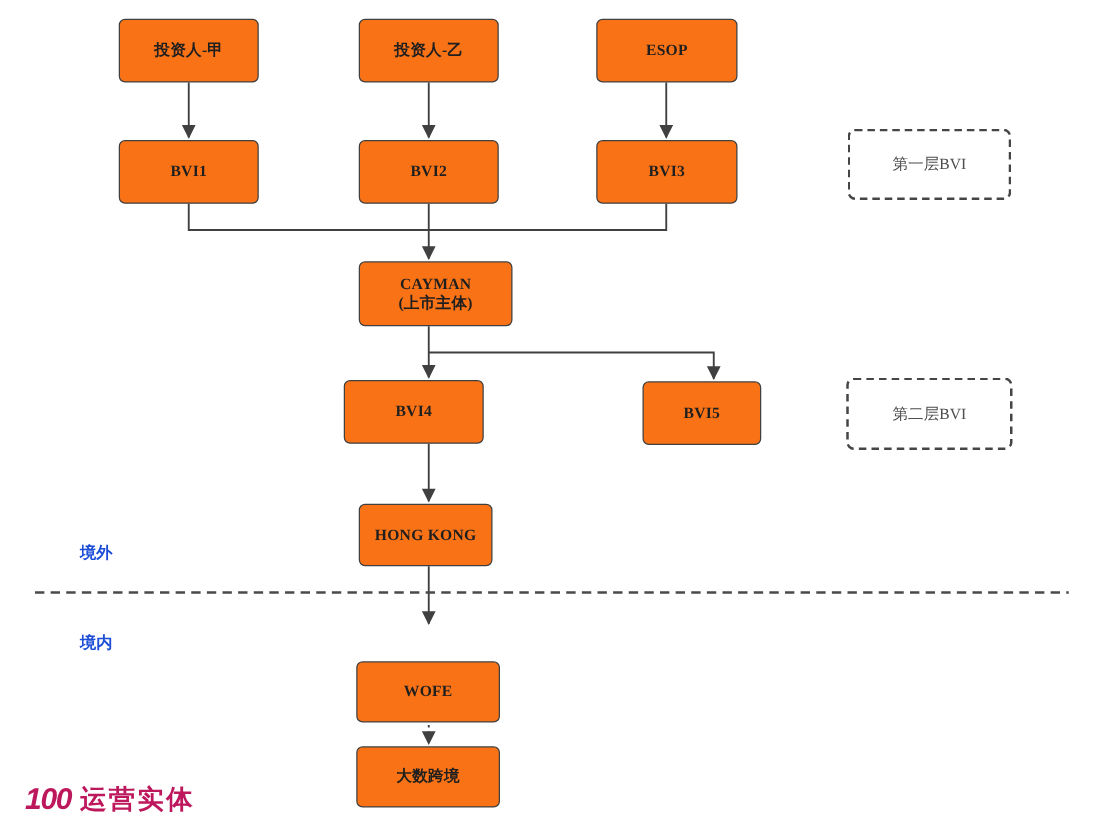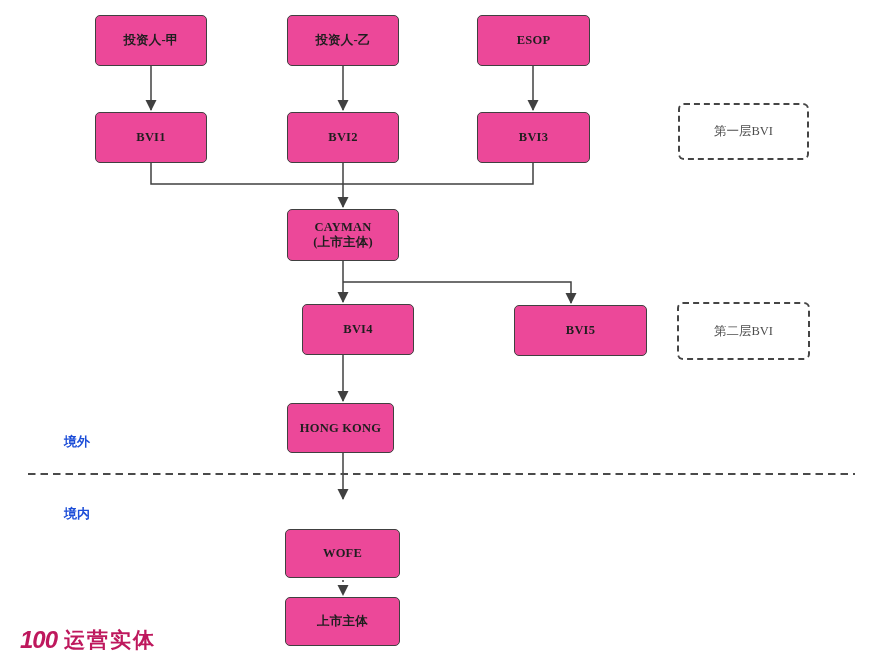--- a/index.html
+++ b/index.html
@@ -12,21 +12,21 @@
     font-family: "Liberation Serif", serif;
   }
   svg.connectors {
     position: absolute;
     left: 0; top: 0;
     width: 885px; height: 665px;
   }
   .node {
     position: absolute;
     box-sizing: border-box;
-    background: #ec4899;
+    background: #f97316;
     border: 1.5px solid #404040;
     border-radius: 5px;
     display: flex;
     flex-direction: column;
     align-items: center;
     justify-content: center;
     text-align: center;
     font-weight: bold;
     font-size: 12.5px;
     line-height: 15px;
@@ -78,23 +78,23 @@
     letter-spacing: 2px;
   }
 
   
   #n-investor-a { left: 95px;  top: 15px;  width: 112px; height: 51px; }
   #n-investor-b { left: 287px; top: 15px;  width: 112px; height: 51px; }
   #n-esop       { left: 477px; top: 15px;  width: 113px; height: 51px; }
   #n-bvi1       { left: 95px;  top: 112px; width: 112px; height: 51px; }
   #n-bvi2       { left: 287px; top: 112px; width: 112px; height: 51px; }
   #n-bvi3       { left: 477px; top: 112px; width: 113px; height: 51px; text-align: center; }
-  #n-cayman     { left: 287px; top: 209px; width: 112px; height: 52px; }
-  #n-bvi4       { left: 302px; top: 304px; width: 112px; height: 51px; }
-  #n-bvi5       { left: 514px; top: 305px; width: 133px; height: 51px; }
+  #n-cayman     { left: 287px; top: 209px; width: 123px; height: 52px; }
+  #n-bvi4       { left: 275px; top: 304px; width: 112px; height: 51px; }
+  #n-bvi5       { left: 514px; top: 305px; width: 95px; height: 51px; }
   #n-hongkong   { left: 287px; top: 403px; width: 107px; height: 50px; }
   #n-wofe       { left: 285px; top: 501px; width: 115px; height: 49px; margin-top: 28px; }
   #n-operating  { left: 285px; top: 597px; width: 115px; height: 49px; }
   #note-layer1  { left: 678px; top: 103px; width: 131px; height: 57px; }
   #note-layer2  { left: 677px; top: 302px; width: 133px; height: 58px; }
   #lbl-offshore { left: 64px;  top: 433px; }
   #lbl-onshore  { left: 64px;  top: 505px; }
 </style>
 </head>
 <body>
@@ -171,21 +171,21 @@
   </div>
   <div class="region-label" id="lbl-onshore">
     <span>境内</span>
   </div>
 
   <div class="node" id="n-wofe">
     <span>WOFE</span>
   </div>
 
   <div class="node" id="n-operating">
-    <span>上市主体</span>
+    <span>大数跨境</span>
   </div>
 
   <div class="watermark">
     <span class="wm-logo">100</span>
     <span class="wm-text">运营实体</span>
   </div>
 
 </div>
 
 </body></html>

